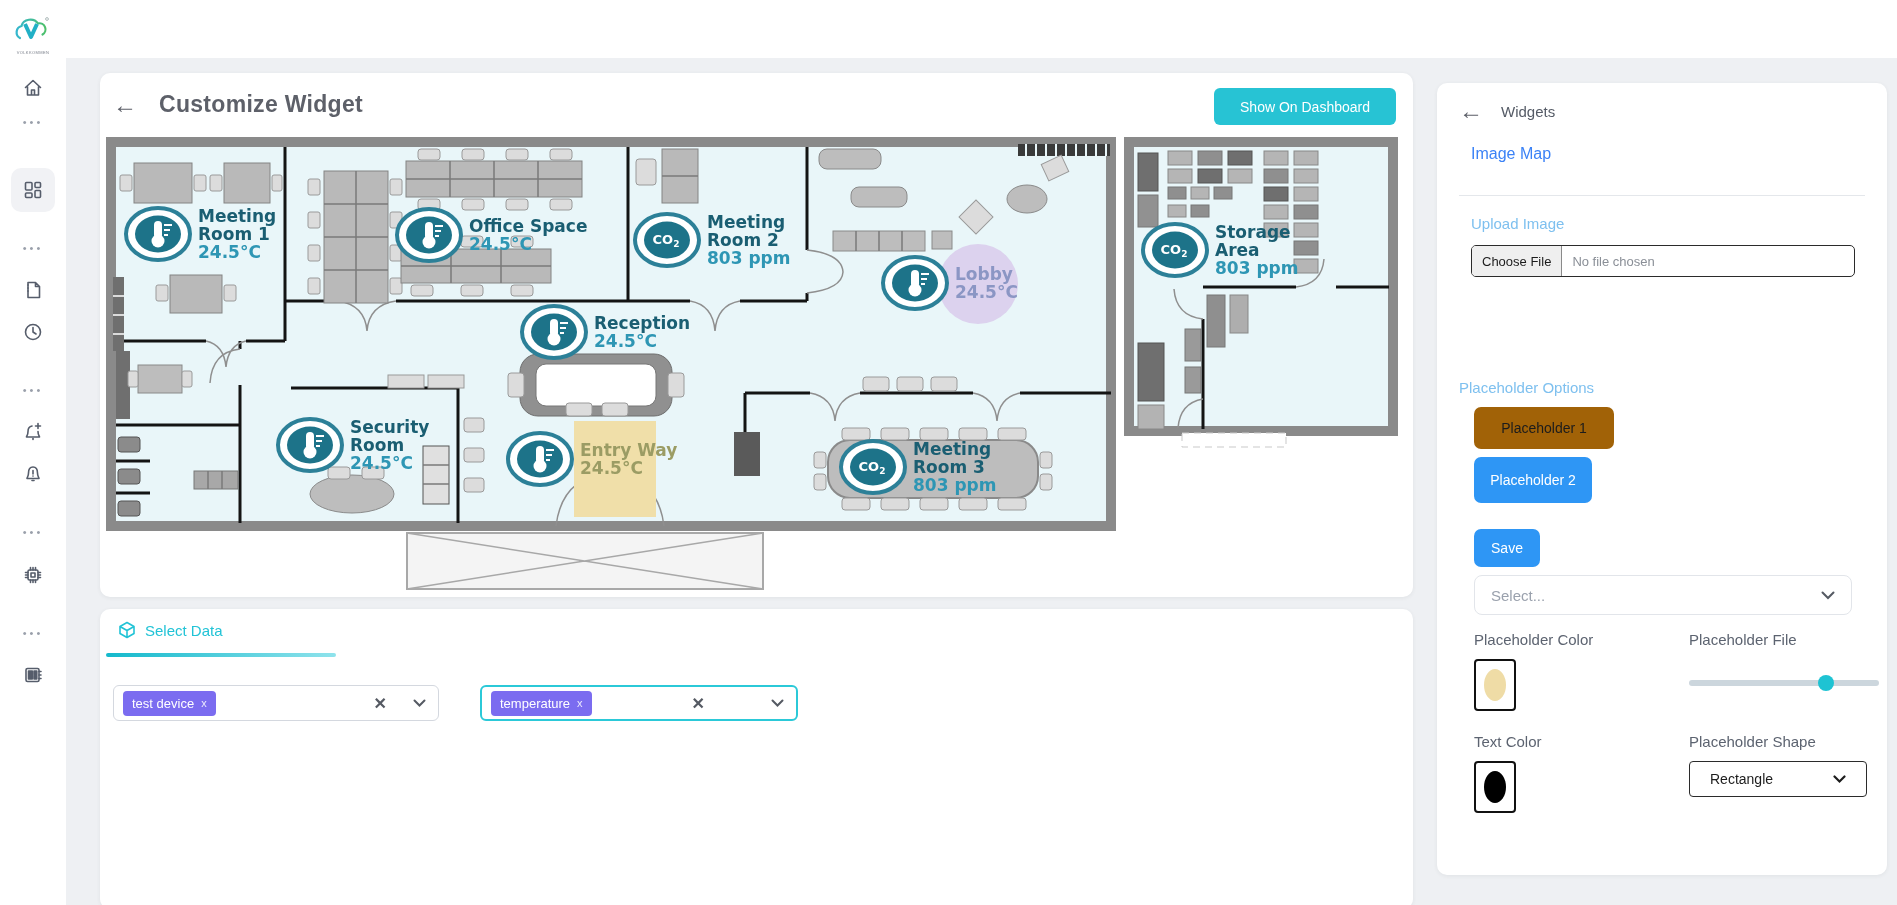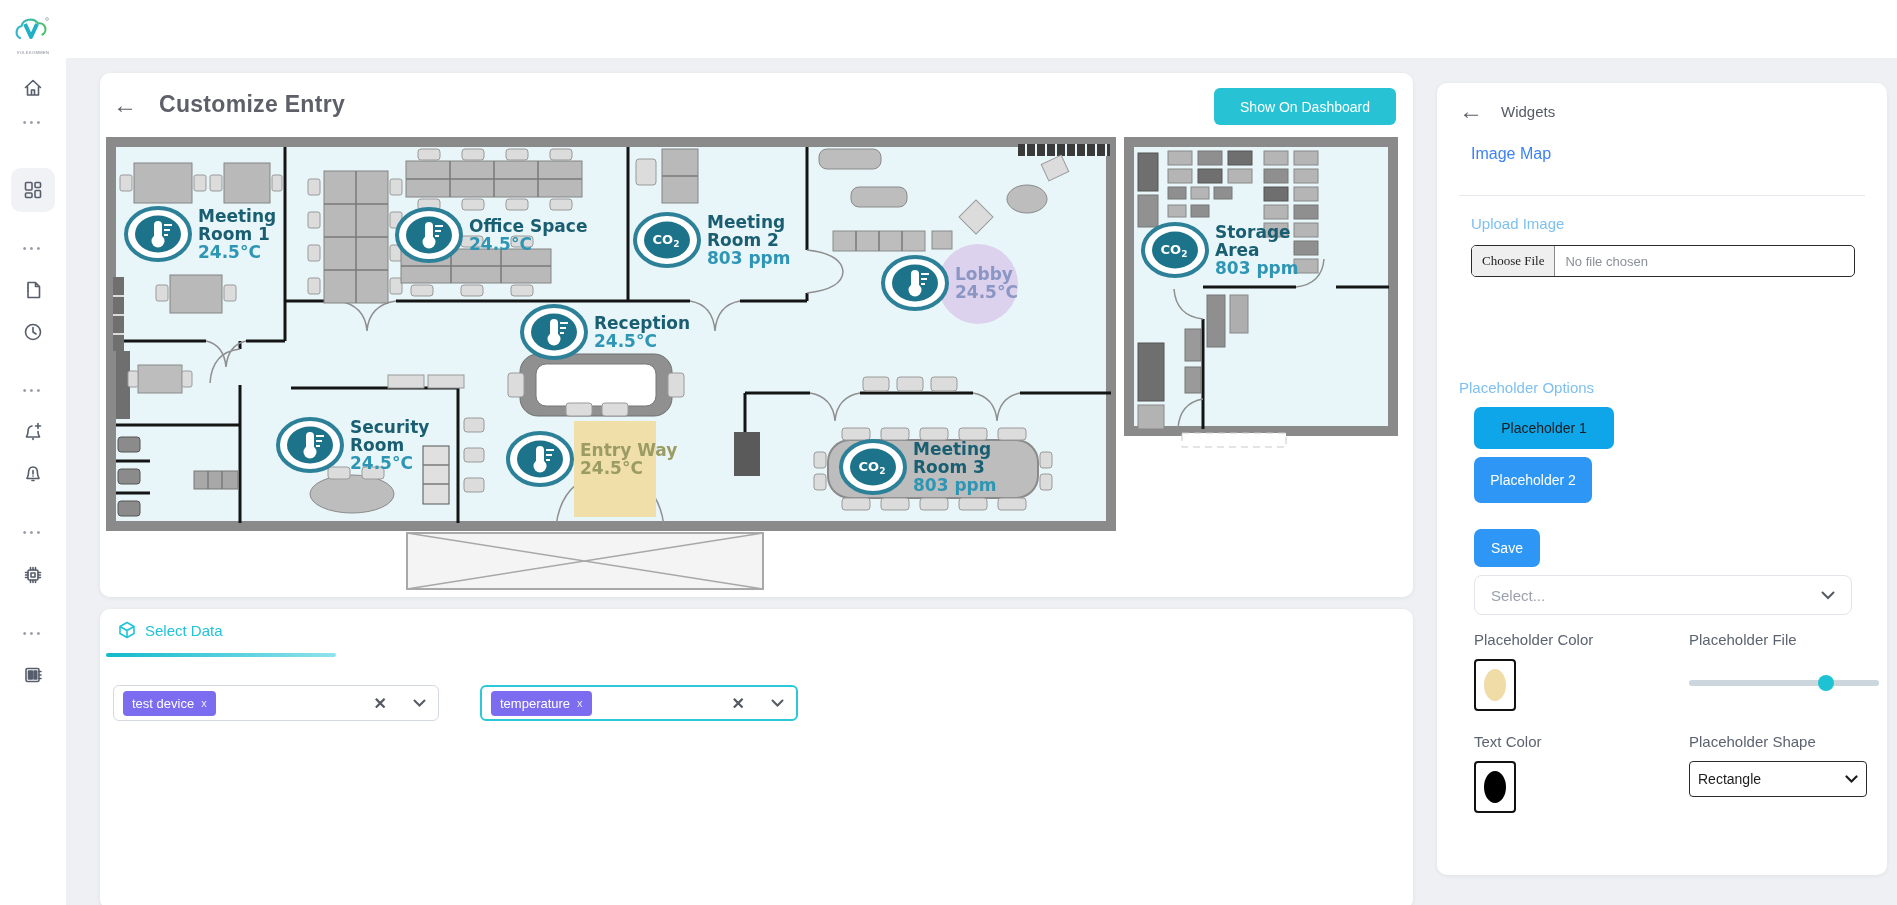--- a/index.html
+++ b/index.html
@@ -39,56 +39,56 @@
   .furn{fill:#bdbdbd;stroke:#8a8a8a;}
   .desk{fill:#b9b9b9;stroke:#848484;}
   .chair{fill:#dcdcdc;stroke:#9a9a9a;}
   .dln{stroke:#7a7a7a;stroke-width:1.5;}
   
   #tab-row{position:absolute;left:18px;top:12px;display:flex;align-items:center;gap:9px;}
   #tab-label{color:#21c3d6;font-size:15px;font-weight:400;}
   #tab-underline{position:absolute;left:6px;top:44px;width:230px;height:4px;border-radius:3px;background:linear-gradient(90deg,#14b9cc,#8fe3ec);}
   .msel{position:absolute;top:76px;height:36px;border-radius:6px;display:flex;align-items:center;padding:0 12px 0 9px;box-sizing:border-box;background:#fff;}
   #msel-device{left:13px;width:326px;border:1px solid #d4d8df;}
-  #msel-metric{left:380px;width:318px;border:2px solid #2bc9d8;}
+  #msel-metric{left:380px;width:318px;border:2px solid #2bc9d8;gap:40px;}
   .chip{background:#7b6cf0;color:#fff;border-radius:4px;font-size:13px;padding:5px 9px;display:flex;align-items:center;gap:7px;}
   .chip .chip-x{font-size:11px;opacity:.85;cursor:pointer;}
   .msel .clear-x{margin-left:auto;color:#555a63;font-size:16px;font-weight:bold;cursor:pointer;}
   .msel .chev{margin-left:26px;cursor:pointer;display:flex;}
   
   #panel > *{position:absolute;}
   #widgets-row{left:22px;top:16px;display:flex;align-items:center;gap:18px;}
   #widgets-title{font-size:15px;color:#555b66;}
   #widget-name{left:34px;top:62px;font-size:16px;font-weight:400;color:#3b82f6;}
   #panel-divider{left:22px;top:112px;width:406px;height:1px;background:#e4e7eb;}
   .blue-label{color:#7ec0ef;font-size:15px;font-weight:500;}
   #upload-label{left:34px;top:132px;}
   #file-input{left:34px;top:162px;width:382px;height:30px;border:1.5px solid #2b2b2b;border-radius:5px;display:flex;align-items:center;overflow:hidden;cursor:pointer;}
-  #choose-btn{height:100%;display:flex;align-items:center;padding:0 10px;background:#efefef;border-right:1px solid #8a8a8a;font-size:13px;color:#1c1c1c;font-family:Liberation Serif, serif;}
+  #choose-btn{height:100%;display:flex;align-items:center;padding:0 10px;background:#efefef;border-right:1px solid #8a8a8a;font-size:13px;color:#1c1c1c;}
   #file-none{padding:0 10px;font-size:13px;color:#8a8f97;}
   #options-label{left:22px;top:296px;}
   .pbtn{border:none;border-radius:7px;font-size:14px;font-family:"Liberation Sans",sans-serif;cursor:pointer;}
-  #ph1-btn{left:37px;top:324px;width:140px;height:42px;background:#0ea5e9;color:#1c1c1c;}
+  #ph1-btn{left:37px;top:324px;width:140px;height:42px;background:#a16207;color:#1c1c1c;}
   #ph2-btn{left:37px;top:374px;width:118px;height:46px;background:#2e96f5;color:#fff;}
   #save-btn{left:37px;top:446px;width:66px;height:38px;background:#2e96f5;color:#fff;}
   #big-select{left:37px;top:492px;width:378px;height:40px;border:1px solid #e2e5ea;border-radius:8px;display:flex;align-items:center;padding:0 16px;box-sizing:border-box;color:#9aa1ad;font-size:15px;cursor:pointer;}
   #big-select .chev{margin-left:auto;display:flex;}
   .opt-label{color:#5c6370;font-size:15px;font-weight:400;}
   #pcolor-label{left:37px;top:548px;}
   #psize-label{left:252px;top:548px;}
   .swatch{width:38px;height:48px;background:#fff;border:2px solid #111;border-radius:4px;display:flex;align-items:center;justify-content:center;cursor:pointer;}
   #pcolor-swatch{left:37px;top:576px;}
   #tcolor-swatch{left:37px;top:678px;}
   .swatch .ellipse{width:22px;height:32px;border-radius:50%;}
   .slider{left:252px;top:576px;width:190px;height:48px;display:flex;align-items:center;cursor:pointer;}
   .slider .track{position:relative;width:100%;height:6px;border-radius:3px;background:#ccd6dd;}
   .slider .thumb{position:absolute;top:-5px;width:16px;height:16px;border-radius:50%;background:#1ec3d3;}
   #tcolor-label{left:37px;top:650px;}
   #shape-label{left:252px;top:650px;}
-  #shape-select{left:252px;top:678px;width:178px;height:36px;border:1.5px solid #2b2b2b;border-radius:4px;display:flex;align-items:center;padding:0 8px;box-sizing:border-box;font-size:14px;color:#1c1c1c;cursor:pointer;}
+  #shape-select{left:252px;top:678px;width:178px;height:36px;border:1.5px solid #2b2b2b;border-radius:4px;display:flex;align-items:center;padding:0 20px;box-sizing:border-box;font-size:14px;color:#1c1c1c;cursor:pointer;}
   #shape-select .chev{margin-left:auto;display:flex;}
 </style>
 </head>
 <body>
 
 <div id="app">
 
   <div id="topbar"></div>
 
   <div id="sidebar">
@@ -179,21 +179,21 @@
     <div id="brand-block">
       <div id="brand-name">VOLKKOMMEN</div>
       <div id="brand-role">Admin</div>
     </div>
     <div id="avatar">V</div>
   </div>
 
   <div class="card" id="card-main">
     <div id="title-row">
       <span class="back-arrow">←</span>
-      <span id="page-title">Customize Entry</span>
+      <span id="page-title">Customize Widget</span>
     </div>
     <button id="show-dash">Show On Dashboard</button>
 
     <svg id="floorplan-svg" width="1294" height="460" viewBox="0 0 1294 460">
 
       <rect class="wallthick" x="5" y="5" width="1000" height="384"></rect>
       <rect class="wallthick" x="1023" y="5" width="264" height="289"></rect>
 
       <g>
         <rect x="301" y="396" width="356" height="56" fill="#f4f4f4" stroke="#a8a8a8" stroke-width="2"></rect>

